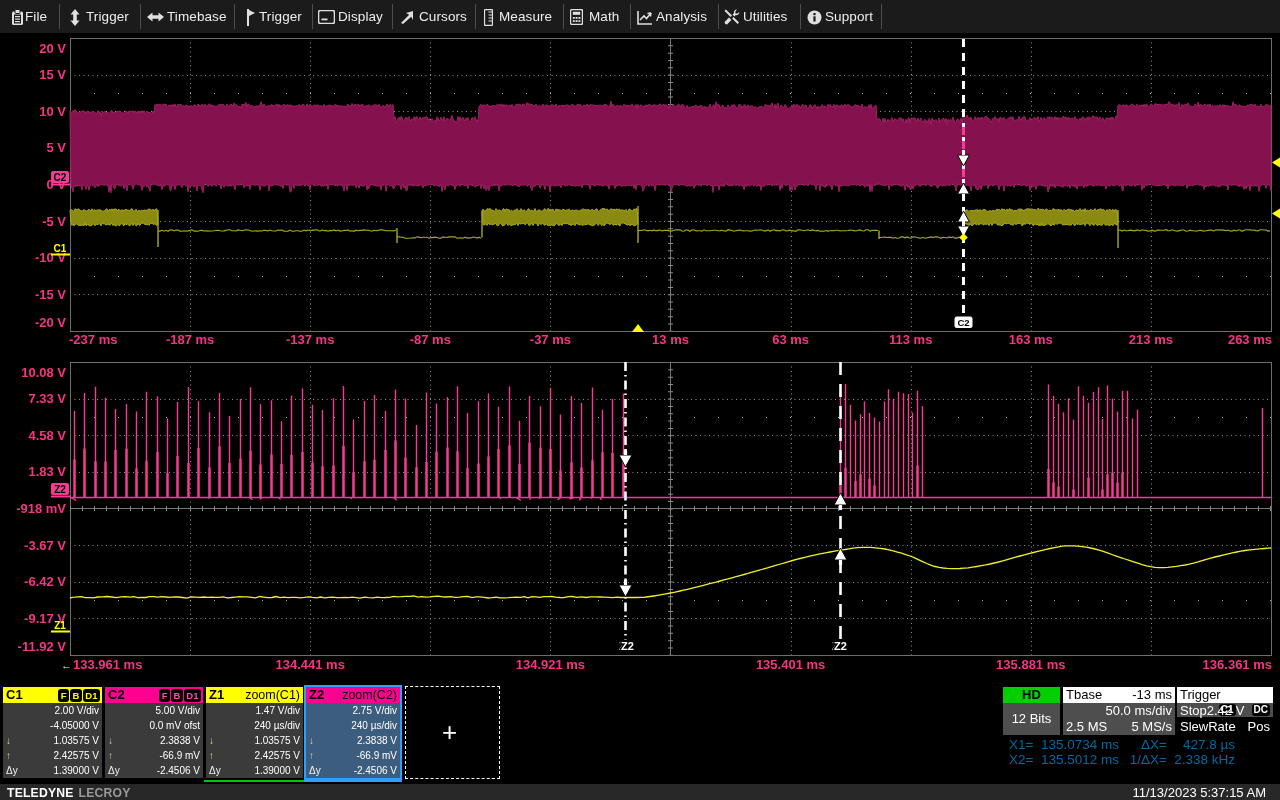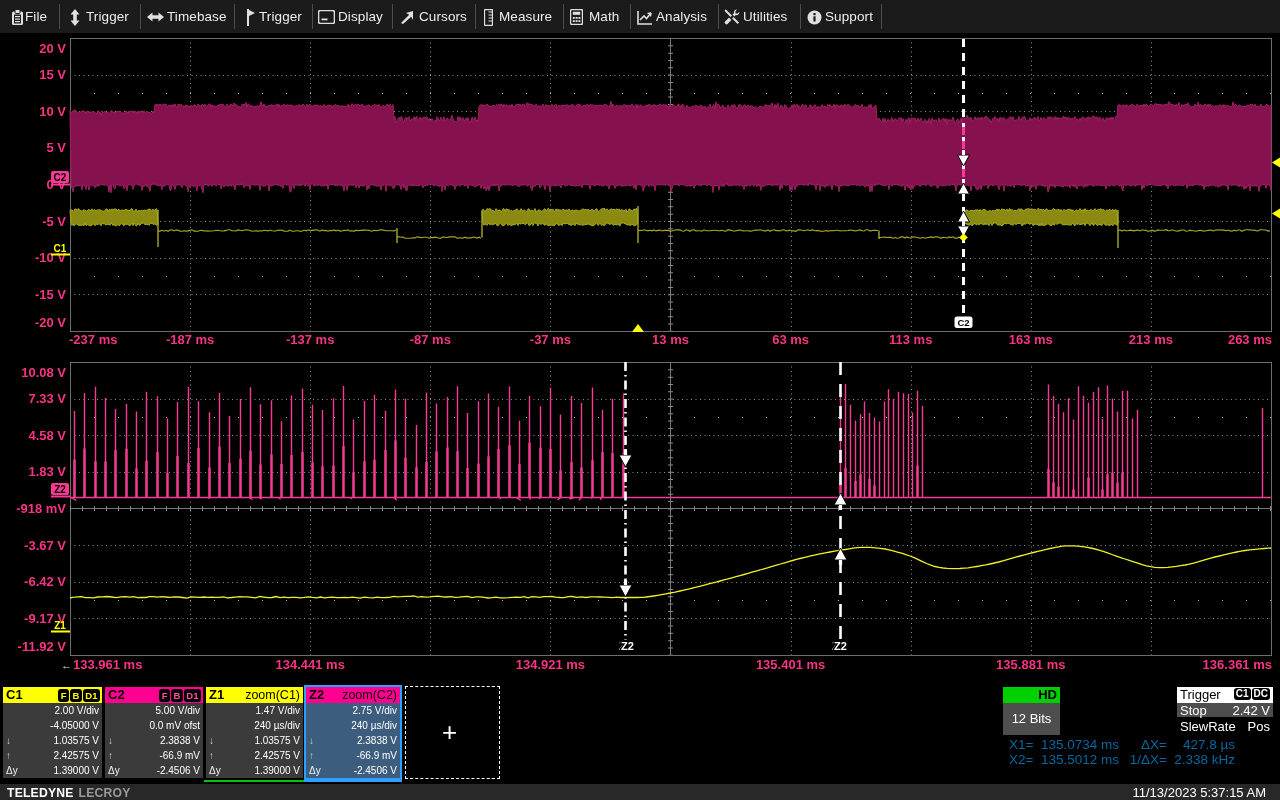--- a/index.html
+++ b/index.html
@@ -407,27 +407,43 @@
           <span class="val">-2.4506 V</span>
         </div>
       </div>
       <div style="position:absolute;left:-2px;right:-2px;bottom:-4px;height:2px;background:#2da0ff"></div>
     </div>
     <div id="addbox">
       <span>+</span>
     </div>
 
 <div class="ib" style="left:1003px;width:57px">
- <div class="ibh" style="background:#00cf00;text-align:right;font-weight:bold">HD</div>
+ <div class="ibh" style="background:#00cf00;text-align:center;font-weight:bold">HD</div>
  <div class="ibb" style="height:32px;line-height:32px;text-align:center">12 Bits</div>
+</div>
+<div class="ib" style="left:1063px;width:112px">
+ <div class="ibh" style="background:#fff">
+        <span style="float:left">Tbase</span>
+        <span style="float:right">-13 ms</span>
+      </div>
+ <div class="ibb" style="height:32px">
+   <div class="il">
+          <span></span>
+          <span>50.0 ms/div</span>
+        </div>
+   <div class="il">
+          <span>2.5 MS</span>
+          <span>5 MS/s</span>
+        </div>
+ </div>
 </div>
 <div class="ib" style="left:1177px;width:96px">
  <div class="ibh" style="background:#fff">
         <span style="float:left">Trigger</span>
-        <span style="float:right"><i class="tb">C1</i><i class="tb" style="margin-left:1px">DC</i></span>
+        <span style="float:right"><i class="tb">C1</i><i class="tb" style="margin-left:16px">DC</i></span>
       </div>
  <div class="ibb" style="height:14px">
    <div class="il">
           <span>Stop</span>
           <span>2.42 V</span>
         </div>
    <div class="il">
           <span>SlewRate</span>
           <span>Pos</span>
         </div>

